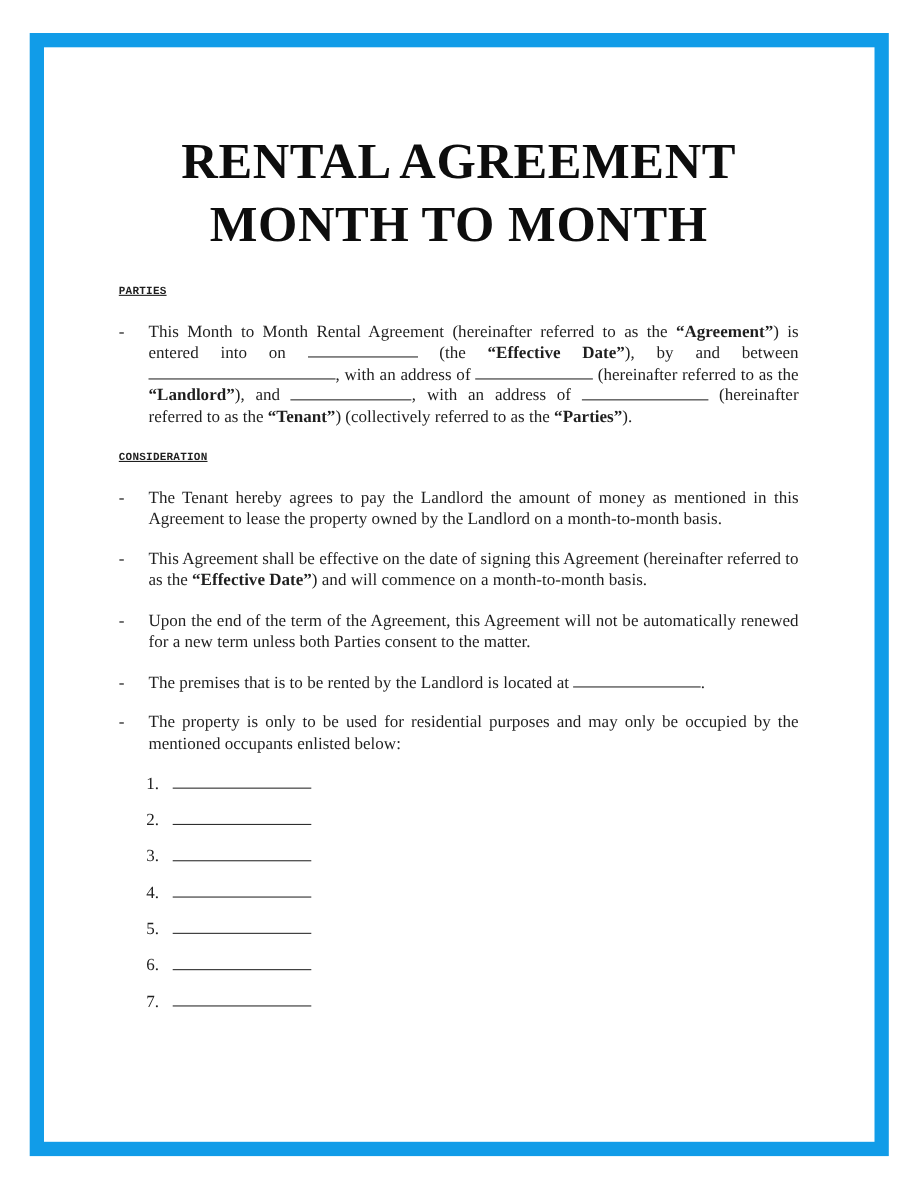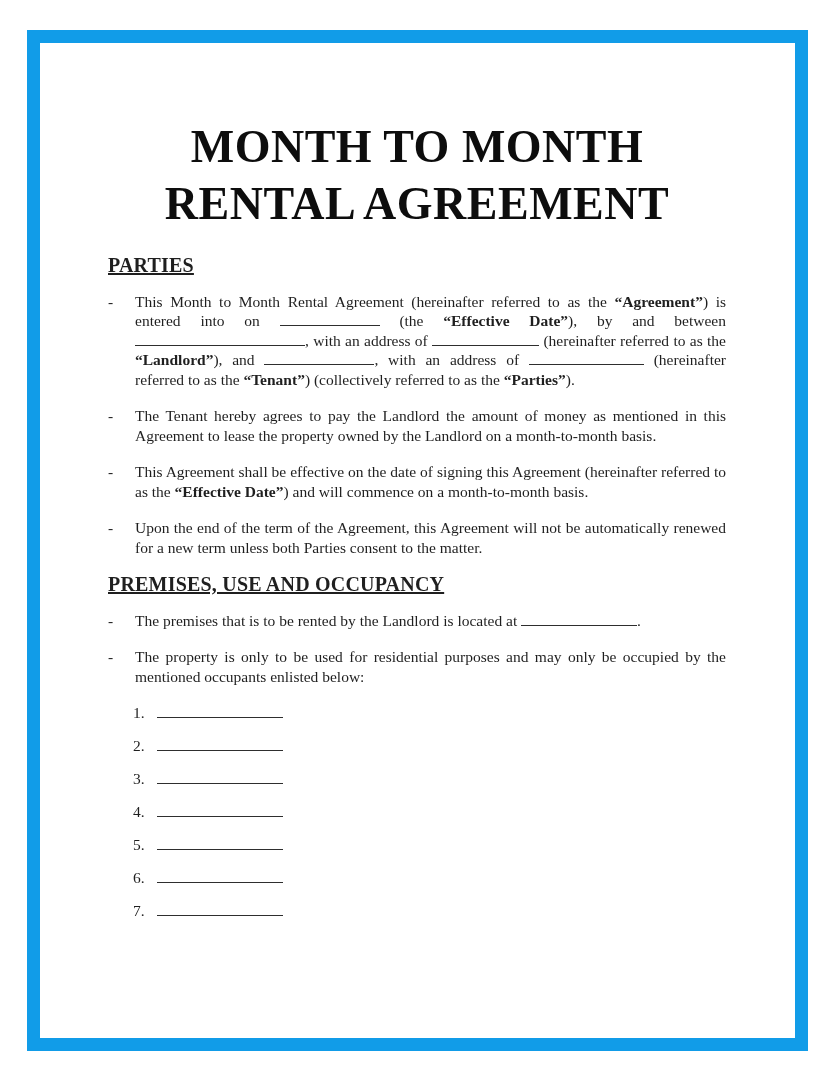--- a/index.html
+++ b/index.html
@@ -42,21 +42,22 @@
     font-size: 46px;
     line-height: 57px;
     letter-spacing: 0.5px;
   }
   .section-heading {
     font-weight: bold;
     text-decoration: underline;
     letter-spacing: 0.2px;
     margin-top: 18px;
     margin-bottom: 16px;
-    font-size: 20px;
+    font-size: 10px;
+    font-family: Liberation Mono, monospace;
   }
   .bullet {
     display: flex;
     margin-bottom: 17px;
   }
   .bullet .dash {
     flex: 0 0 27px;
   }
   .bullet .btext {
     flex: 1 1 auto;
@@ -87,42 +88,42 @@
   }
   b { font-weight: bold; margin-top: 37px; }
 </style>
 </head>
 <body>
 
 <div class="page">
   <div class="frame"></div>
   <div class="content">
     <div class="doc-title">
+      <div>RENTAL AGREEMENT</div>
       <div>MONTH TO MONTH</div>
-      <div>RENTAL AGREEMENT</div>
     </div>
     <div>
         <div class="section-heading">PARTIES</div>
         <div class="bullet">
           <span class="dash">-</span>
           <span class="btext"><span>This Month to Month Rental Agreement (hereinafter referred to as the </span><b>“Agreement”</b><span>) is entered into on </span><span class="blank" style="width: 100px;"></span><span> (the </span><b>“Effective Date”</b><span>), by and between </span><span class="blank" style="width: 170px;"></span><span>, with an address of </span><span class="blank" style="width: 107px;"></span><span> (hereinafter referred to as the </span><b>“Landlord”</b><span>), and </span><span class="blank" style="width: 110px;"></span><span>, with an address of </span><span class="blank" style="width: 115px;"></span><span> (hereinafter referred to as the </span><b>“Tenant”</b><span>) (collectively referred to as the </span><b>“Parties”</b><span>).</span></span>
         </div>
+        <div class="section-heading">CONSIDERATION</div>
         <div class="bullet">
           <span class="dash">-</span>
           <span class="btext"><span>The Tenant hereby agrees to pay the Landlord the amount of money as mentioned in this Agreement to lease the property owned by the Landlord on a month-to-month basis.</span></span>
         </div>
         <div class="bullet">
           <span class="dash">-</span>
           <span class="btext"><span>This Agreement shall be effective on the date of signing this Agreement (hereinafter referred to as the </span><b>“Effective Date”</b><span>) and will commence on a month-to-month basis.</span></span>
         </div>
         <div class="bullet">
           <span class="dash">-</span>
           <span class="btext"><span>Upon the end of the term of the Agreement, this Agreement will not be automatically renewed for a new term unless both Parties consent to the matter.</span></span>
         </div>
-        <div class="section-heading">PREMISES, USE AND OCCUPANCY</div>
         <div class="bullet">
           <span class="dash">-</span>
           <span class="btext"><span>The premises that is to be rented by the Landlord is located at </span><span class="blank" style="width: 116px;"></span><span>.</span></span>
         </div>
         <div class="bullet">
           <span class="dash">-</span>
           <span class="btext"><span>The property </span><span class="grammar">is</span><span> only to be used for residential purposes and may only be occupied by the mentioned occupants enlisted below:</span></span>
         </div>
         <div class="numbered-list">
           <div class="numbered-item">

